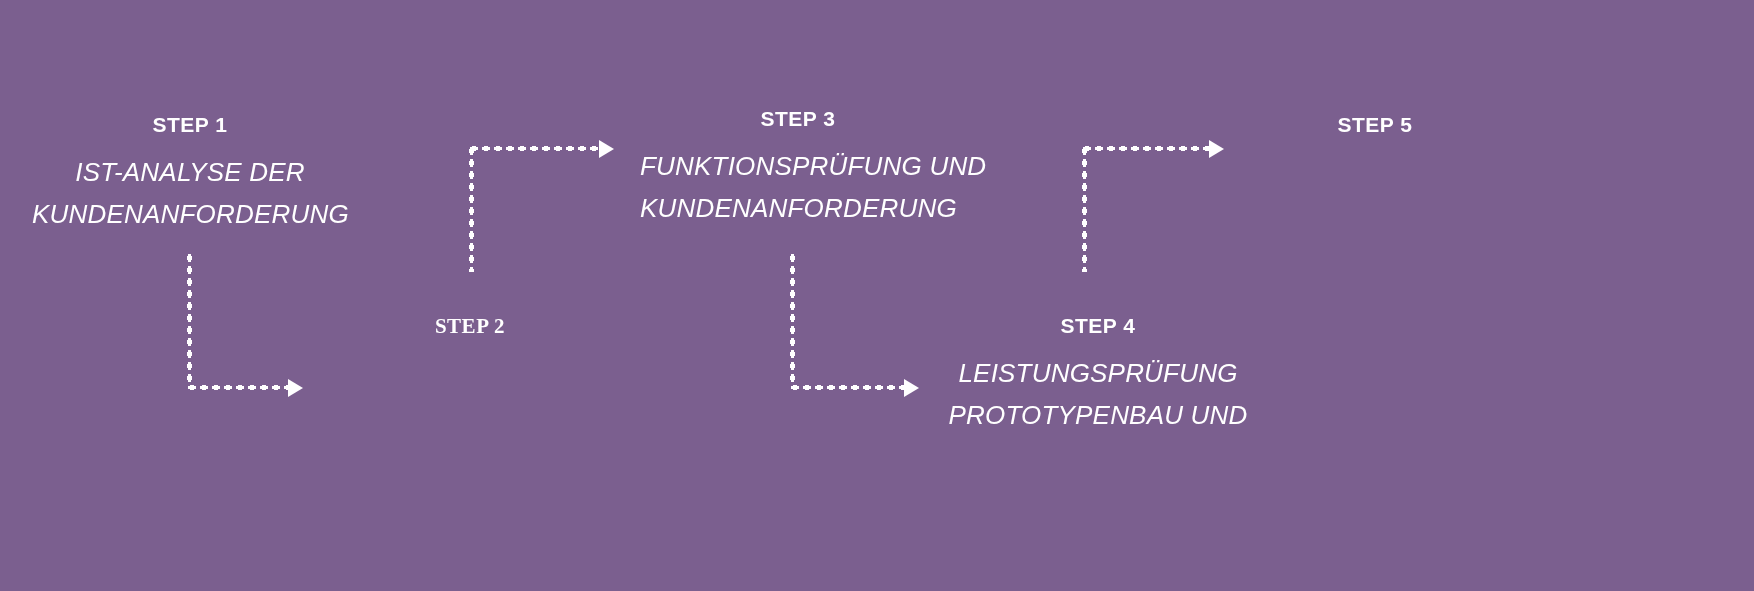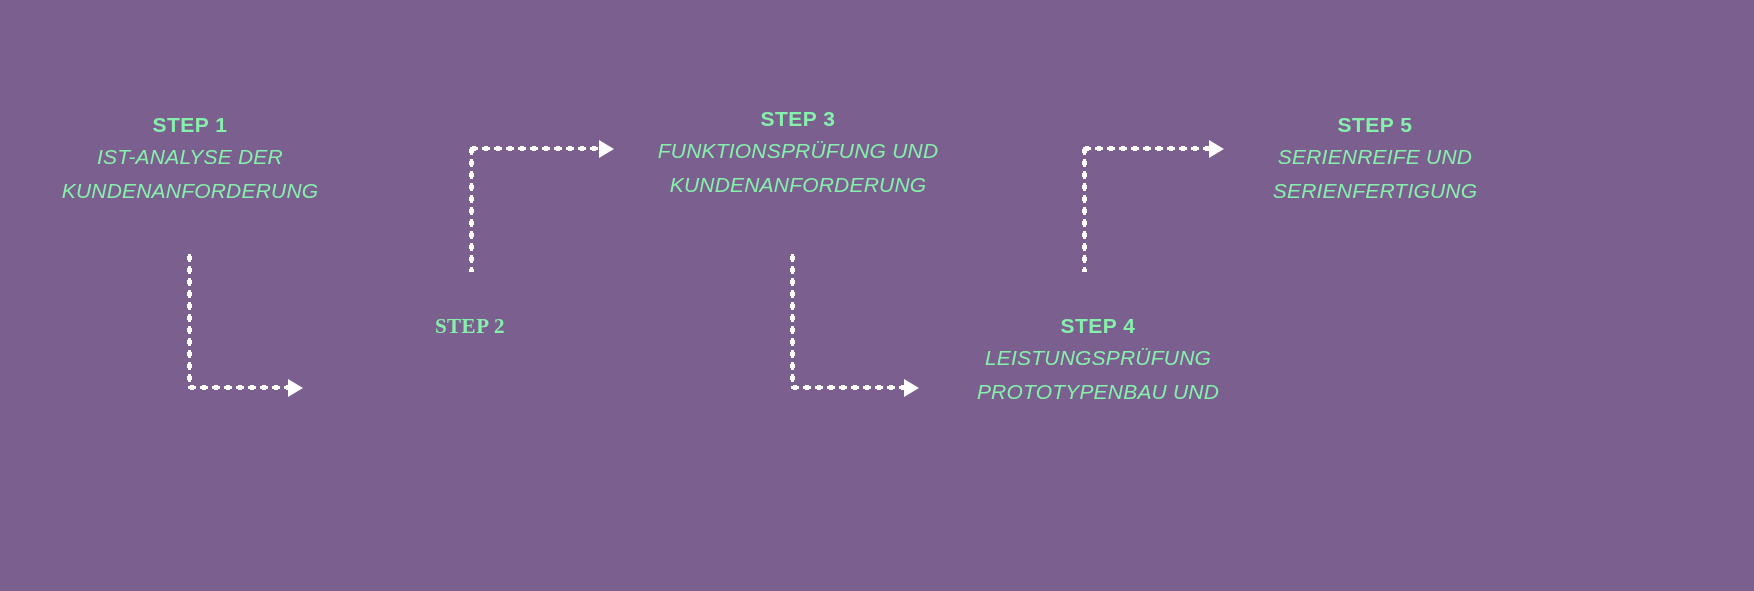--- a/index.html
+++ b/index.html
@@ -17,37 +17,37 @@
     position: relative;
     width: 1754px;
     height: 591px;
     background: #7b5f8f;
   }
 
   
   .step {
     position: absolute;
     text-align: center;
-    color: #86efac;
+    color: #ffffff;
     width: 340px;
   }
   .step-title {
     font-size: 21px;
     font-weight: bold;
     letter-spacing: 0.5px;
     line-height: 1.45;
     margin: 0;
     white-space: nowrap;
   }
   .step-desc {
-    font-size: 21px;
+    font-size: 26px;
     font-style: italic;
     font-weight: 400;
     line-height: 1.58;
-    margin: 0;
+    margin: 12px;
     letter-spacing: 0.2px;
   }
   .step-desc .line {
     display: block;
     white-space: nowrap;
   }
 
   
   .step-1 { left: 20px;   top: 110px; }
   .step-2 { left: 300px;  top: 311px; font-family: Liberation Serif, serif; }
@@ -111,24 +111,20 @@
   <div class="step step-4">
     <div class="step-title">STEP 4</div>
     <div class="step-desc">
       <span class="line">LEISTUNGSPRÜFUNG</span>
       <span class="line">PROTOTYPENBAU UND</span>
     </div>
   </div>
 
   <div class="step step-5">
     <div class="step-title">STEP 5</div>
-    <div class="step-desc">
-      <span class="line">SERIENREIFE UND</span>
-      <span class="line">SERIENFERTIGUNG</span>
-    </div>
   </div>
 
   <div class="connector">
     <div class="dots-v" style="left:186px; top:252px; height:134px;"></div>
     <div class="dots-h" style="left:186px; top:384px; width:108px;"></div>
     <div class="arrow-head" style="left:288px; top:379px;"></div>
   </div>
 
   <div class="connector">
     <div class="dots-v" style="left:468px; top:145px; height:127px;"></div>

